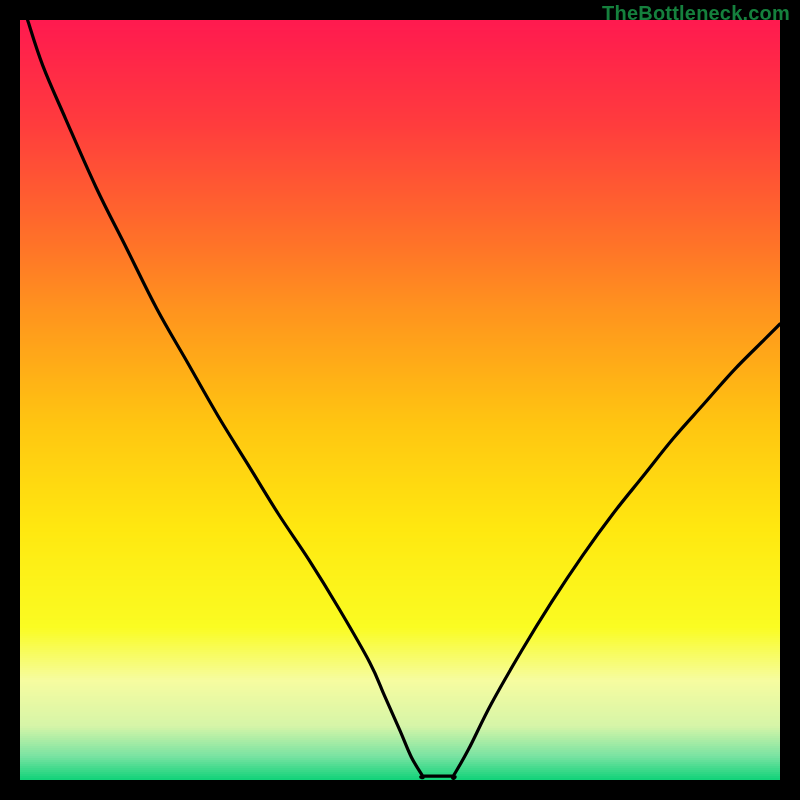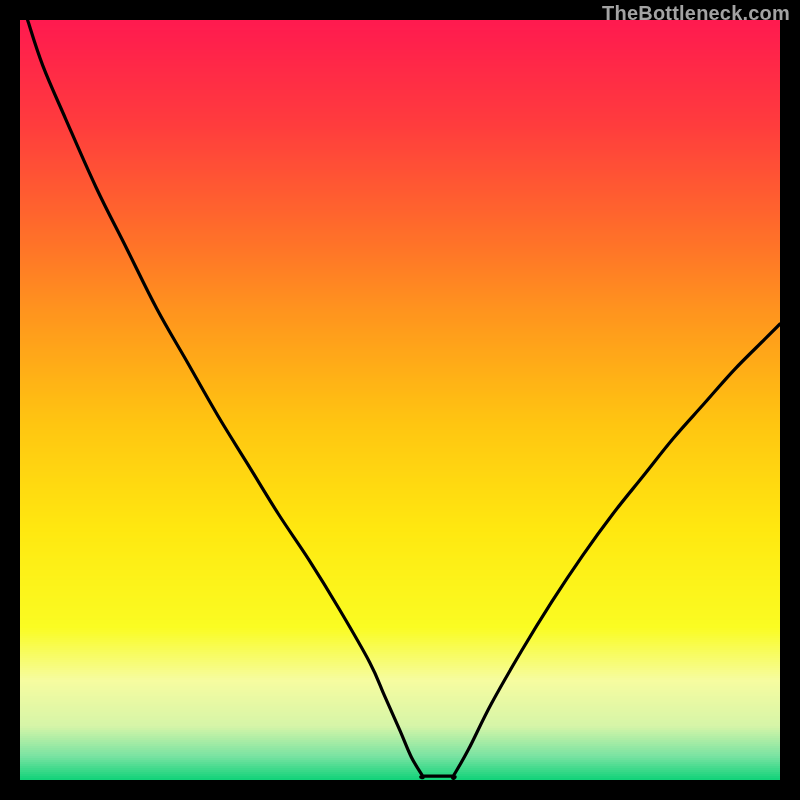--- a/index.html
+++ b/index.html
@@ -26,21 +26,21 @@
     height: 760px;
     overflow: hidden;
   }
   .watermark {
     position: absolute;
     top: 2px;
     right: 10px;
     font-family: Arial, Helvetica, sans-serif;
     font-size: 20px;
     font-weight: 600;
-    color: #a3a3a3;
+    color: #15803d;
     letter-spacing: 0.2px;
   }
   svg.curve {
     position: absolute;
     left: 0;
     top: 0;
     width: 760px;
     height: 760px;
   }
 </style>

